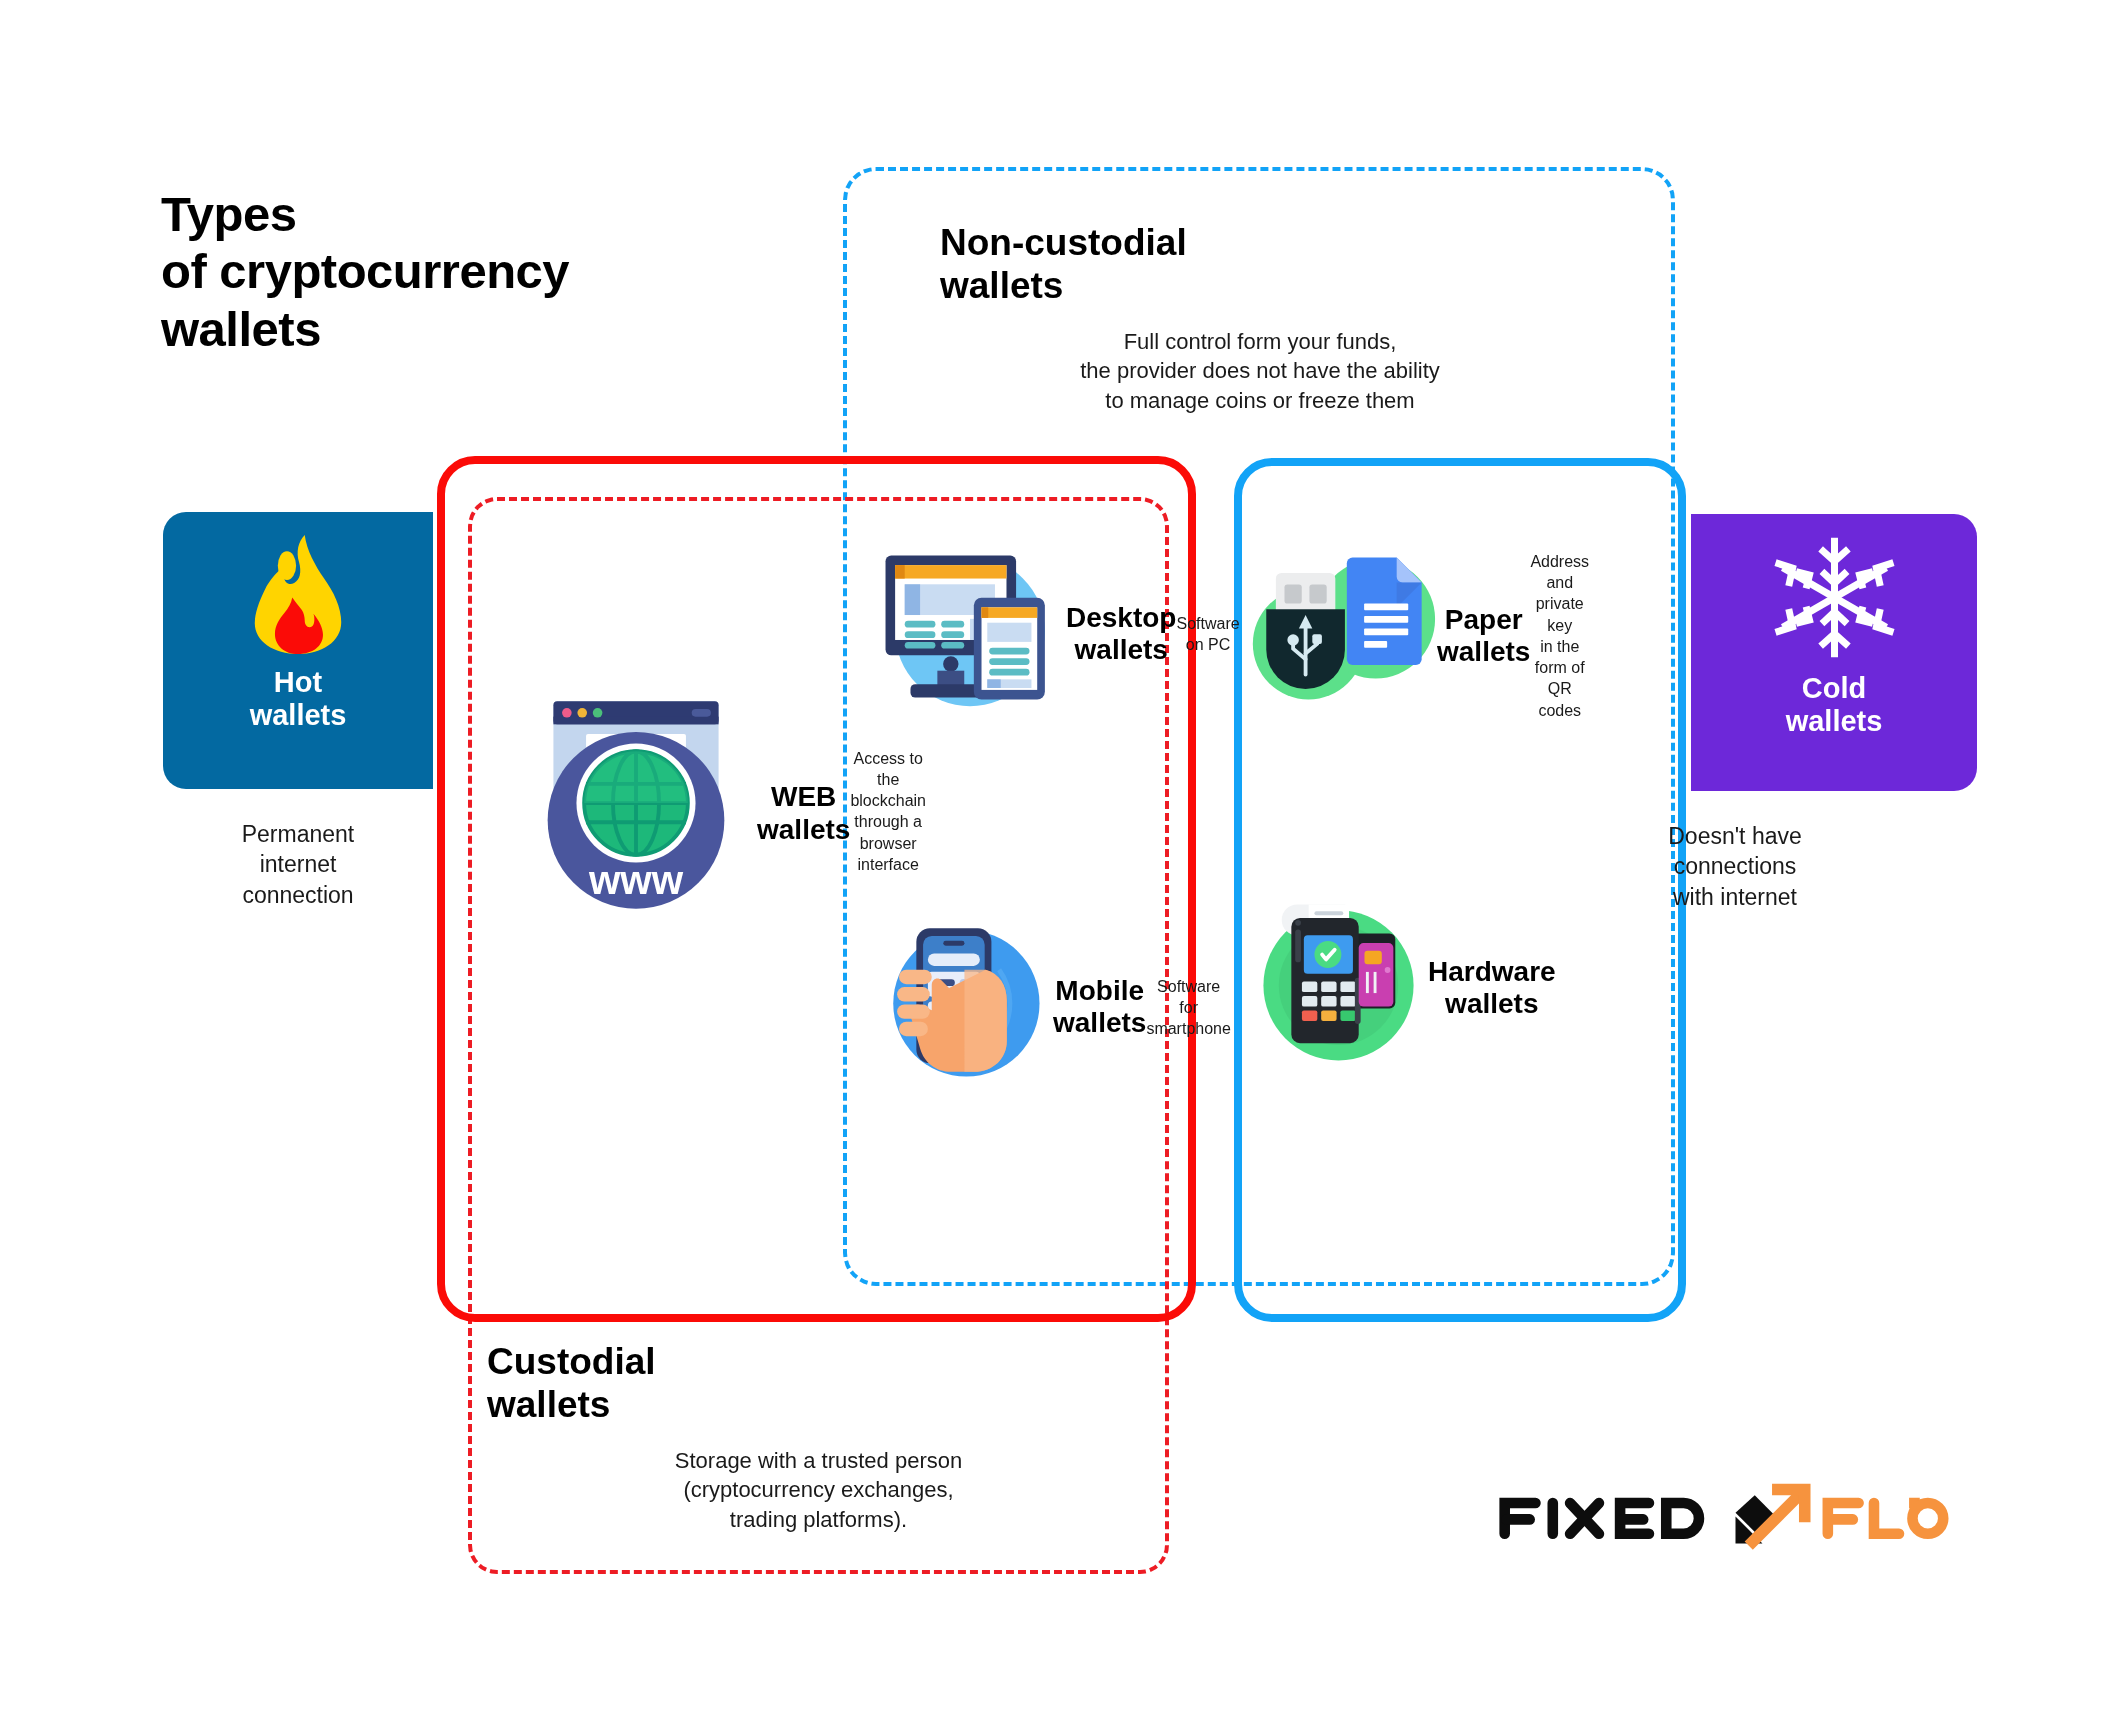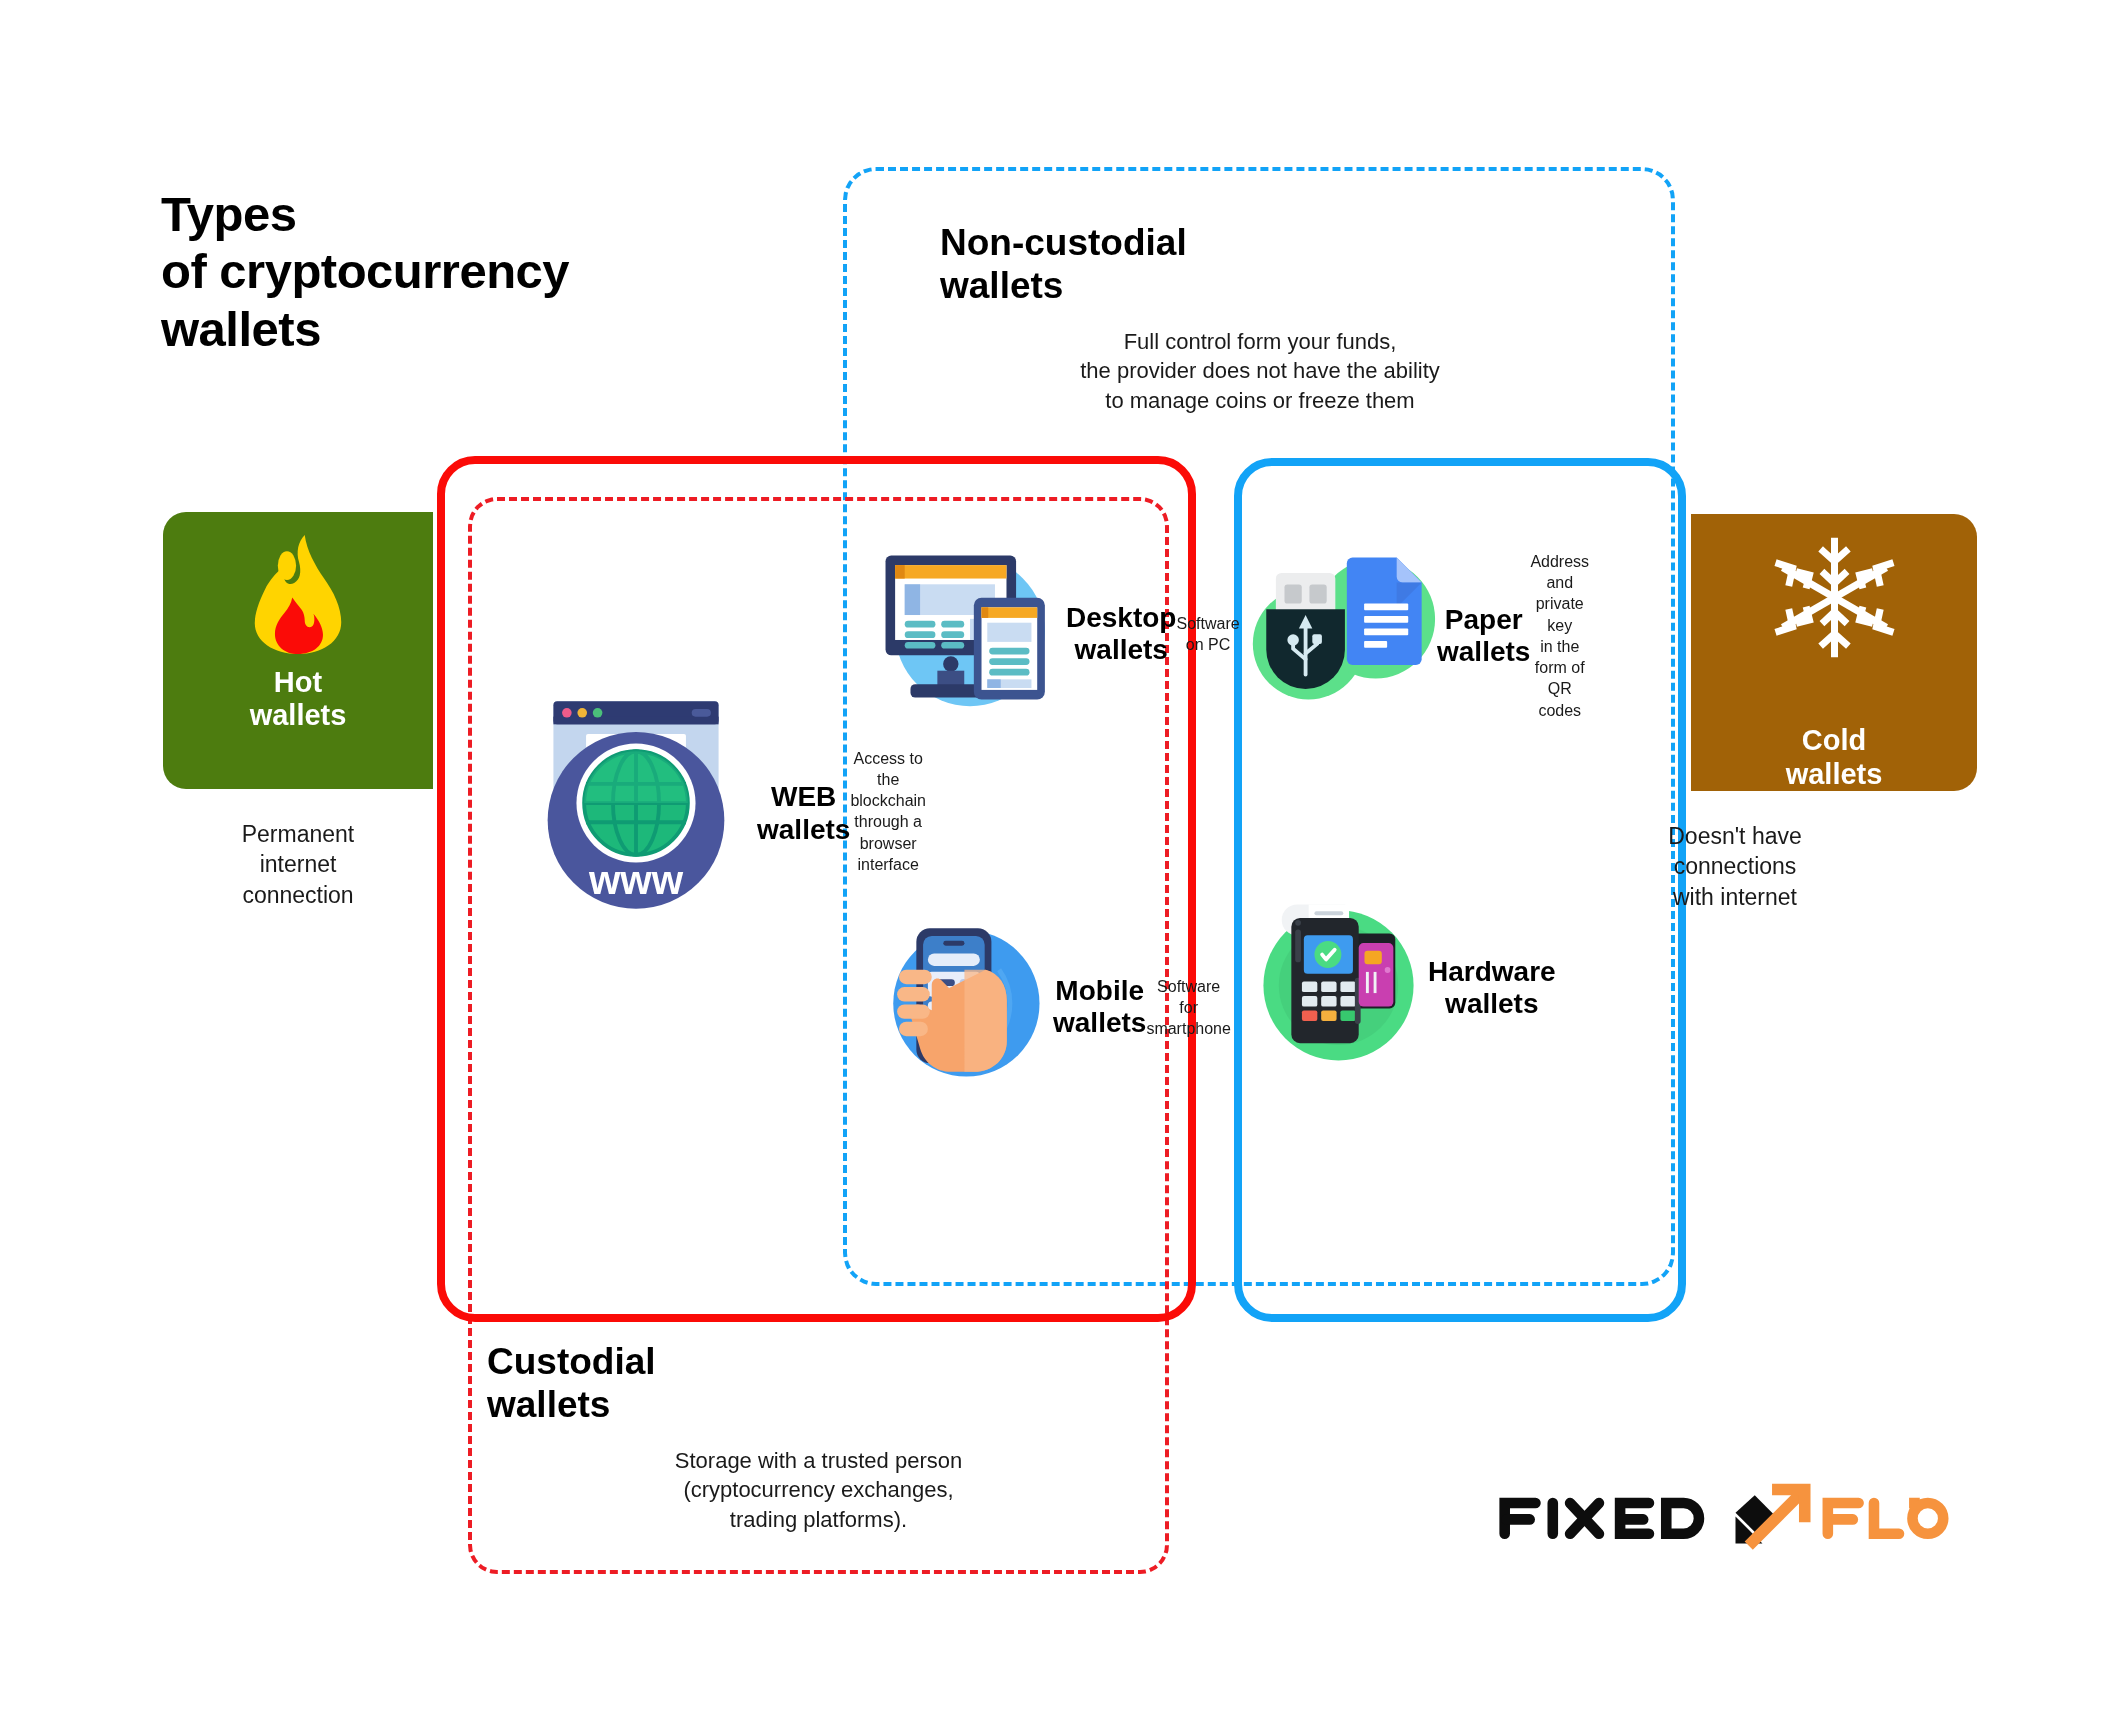--- a/index.html
+++ b/index.html
@@ -11,22 +11,22 @@
 
   
   .box{position:absolute;box-sizing:border-box;}
   #noncustodial-box{left:843px;top:167px;width:832px;height:1119px;border:4.8px dashed #12A3F7;border-radius:33px;}
   #hot-box{left:437px;top:456px;width:759px;height:866px;border:8.6px solid #FB0B07;border-radius:38px;background:transparent;}
   #cold-box{left:1234px;top:458px;width:452px;height:864px;border:8.6px solid #12A3F7;border-radius:38px;background:transparent;}
   #custodial-box{left:468px;top:497px;width:701px;height:1077px;border:4.8px dashed #ED1C24;border-radius:29px;}
 
   
   .pill{position:absolute;box-sizing:border-box;display:flex;flex-direction:column;align-items:center;justify-content:flex-start;}
-  #hot-pill{left:163px;top:512px;width:270px;height:277px;background:#4d7c0f;border-radius:23px 0 0 23px;}
-  #cold-pill{left:1691px;top:514px;width:286px;height:277px;background:#a16207;border-radius:0 23px 23px 0;justify-content:space-between;}
+  #hot-pill{left:163px;top:512px;width:270px;height:277px;background:#0369a1;border-radius:23px 0 0 23px;}
+  #cold-pill{left:1691px;top:514px;width:286px;height:277px;background:#6d28d9;border-radius:0 23px 23px 0;}
   .pill-label{color:#fff;font-size:29px;font-weight:bold;line-height:1.15;text-align:center;white-space:pre-line;}
   #hot-pill .pill-label{margin-top:5.8px;}
   #cold-pill .pill-label{margin-top:7.7px;}
   .pill-icon{margin-top:21px;}
   .pill-note{position:absolute;text-align:center;font-size:23px;line-height:1.32;color:#1a1a1a;white-space:pre-line;}
   #hot-note{left:163px;top:819px;width:270px;}
   #cold-note{left:1592px;top:821px;width:286px;}
 
   
   .sec-title{position:absolute;font-size:37px;font-weight:bold;line-height:1.17;color:#000;white-space:pre-line;}

